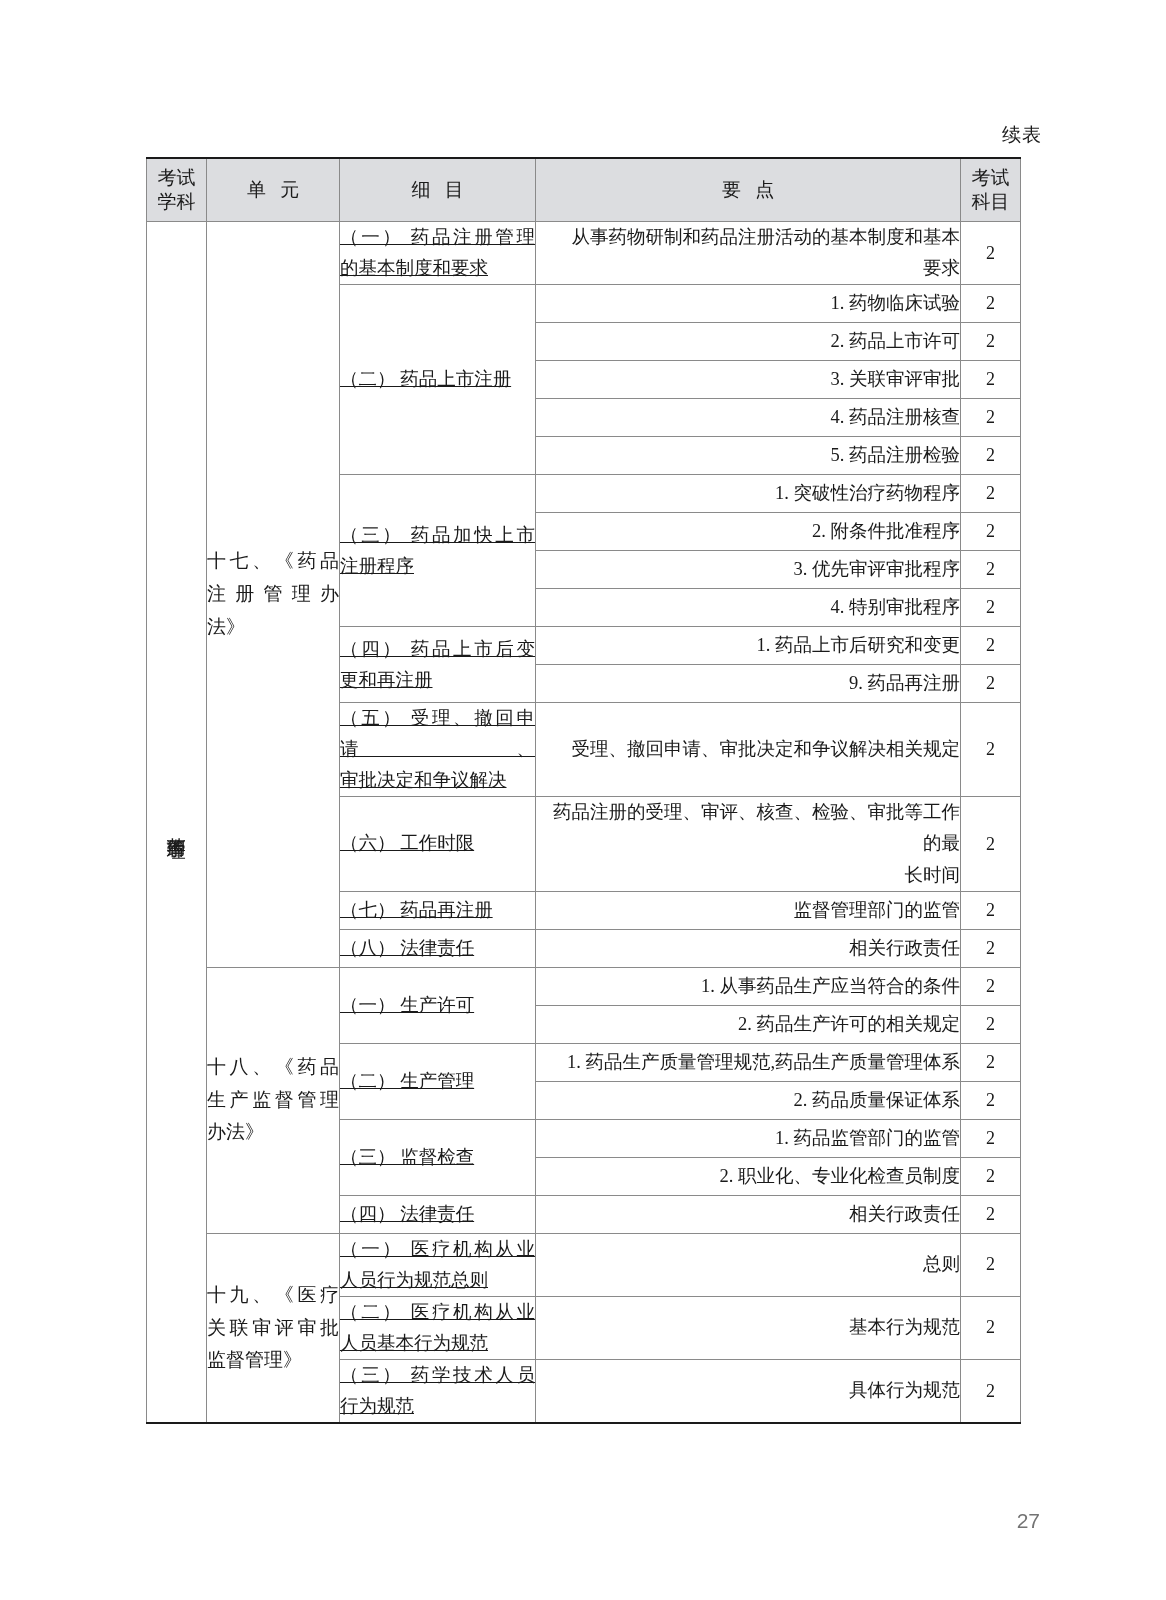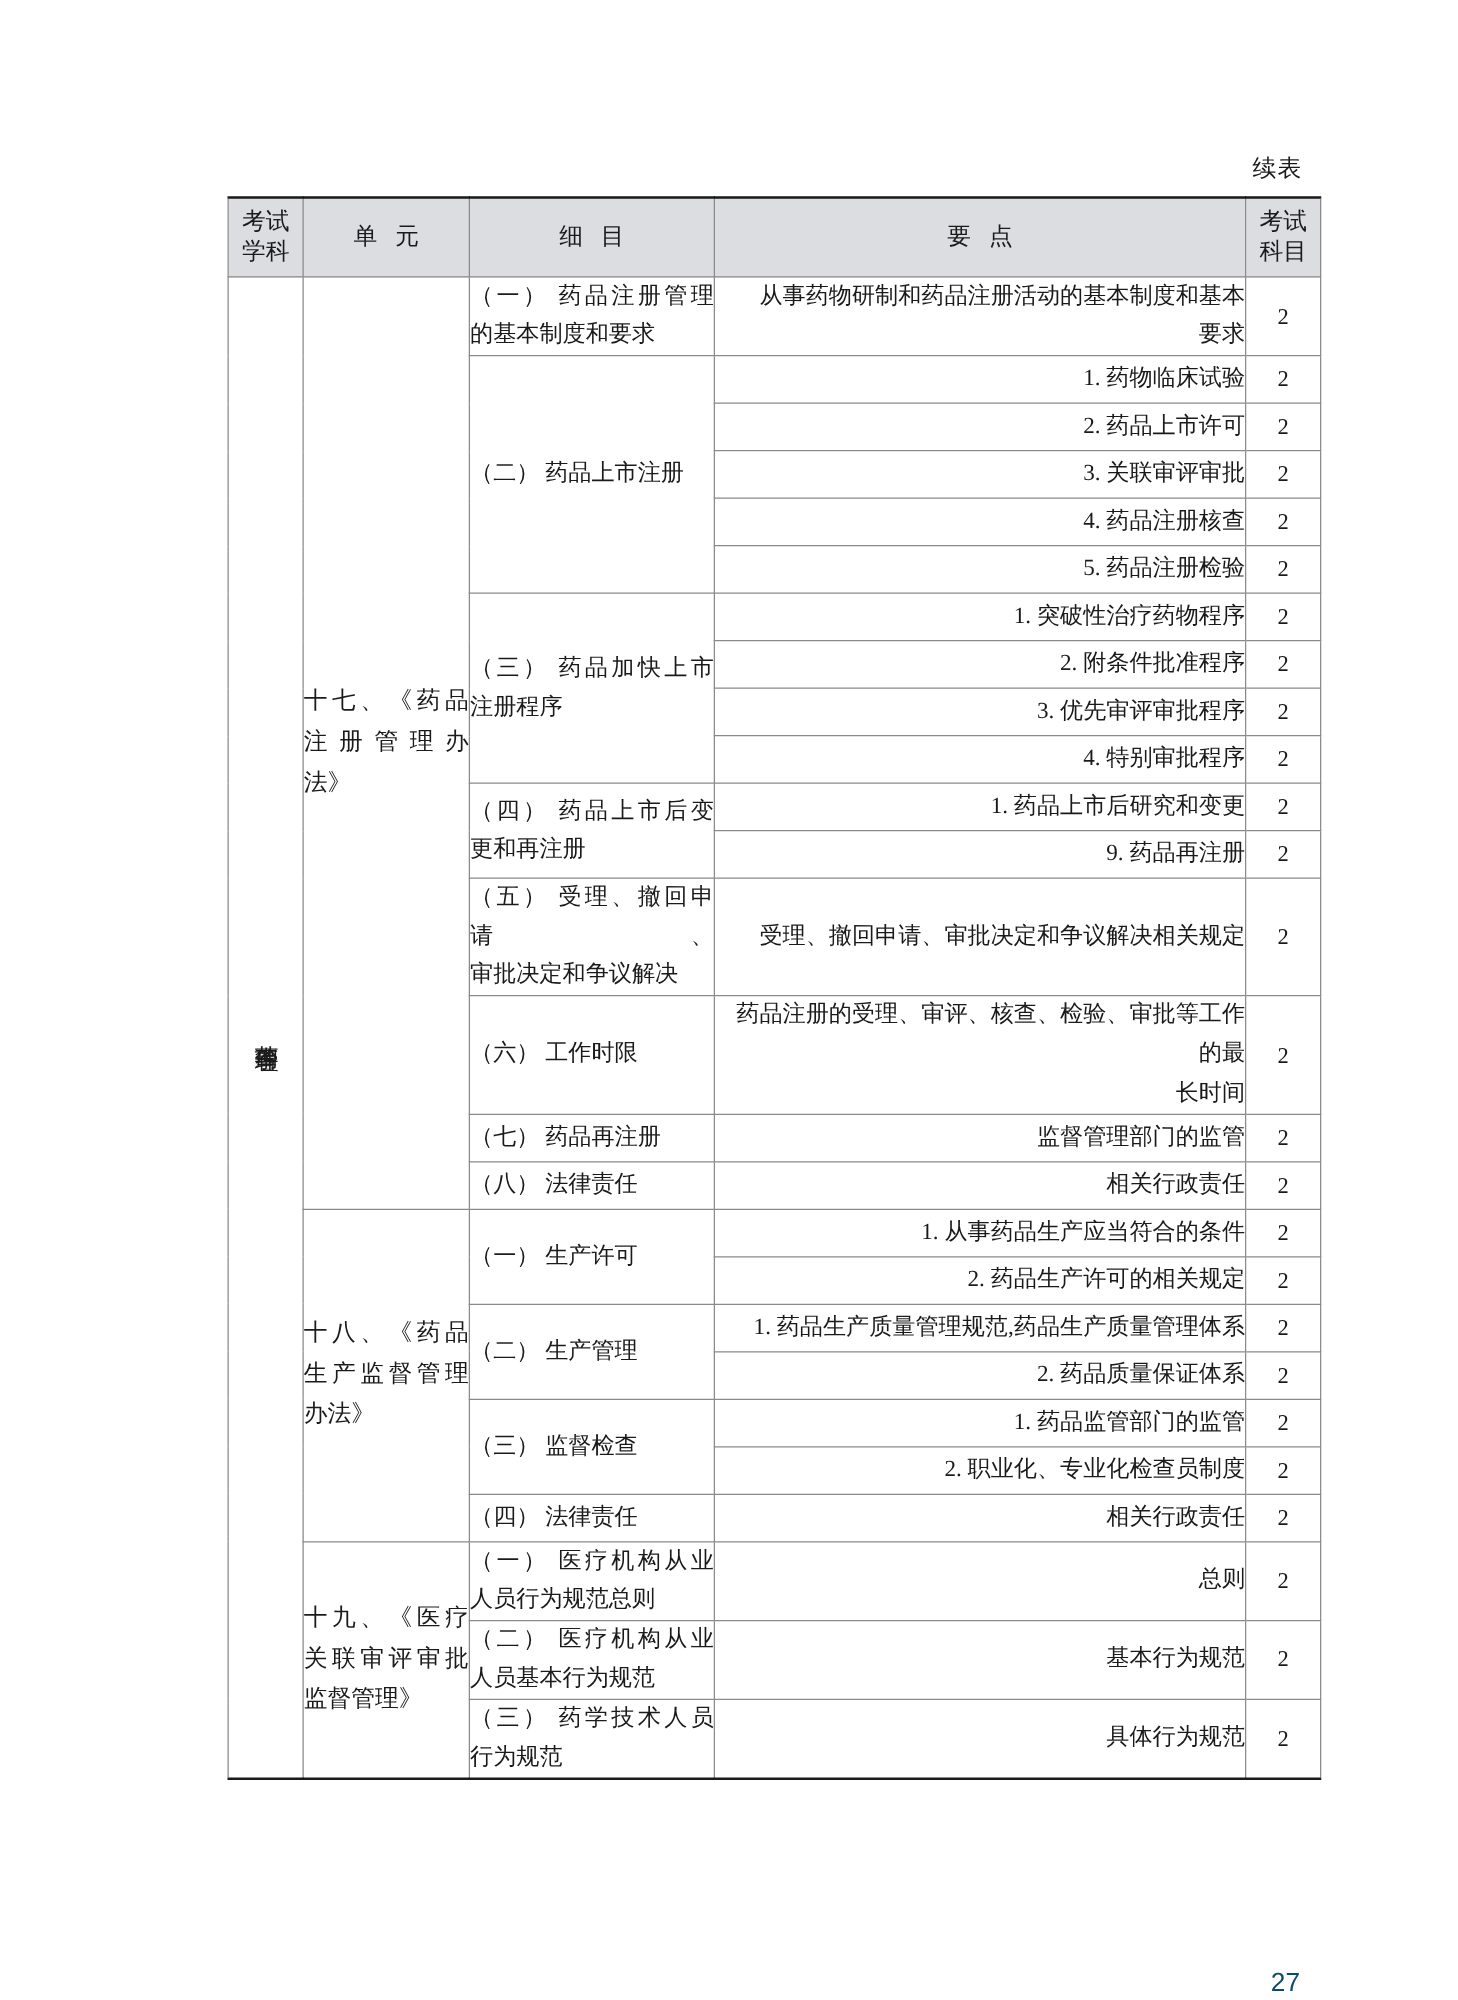--- a/index.html
+++ b/index.html
@@ -43,21 +43,20 @@
     width: 874px;
   }
   table.outline {
     border-collapse: collapse;
     width: 874px;
     table-layout: fixed;
     border-top: 2.2px solid #1a1a1a;
     border-bottom: 2.2px solid #1a1a1a;
     border-left: 1.6px solid #555;
     border-right: 1.6px solid #555;
-    margin-left: 36px;
   }
   table.outline td, table.outline th {
     border: 1px solid #8a8a8a;
     font-weight: normal;
     vertical-align: middle;
     padding: 0;
   }
 
   
   .hdr td {
@@ -108,21 +107,21 @@
     text-align-last: left;
   }
 
   
   .detail-cell {
     padding: 7px 8px 7px 9px;
     font-size: 18.5px;
     line-height: 1.68;
     vertical-align: middle;
   }
-  .detail-cell .ln { display: block; white-space: nowrap; }
+  .detail-cell .ln { display: block; white-space: nowrap; text-decoration: underline; }
   .detail-cell.just .ln {
     text-align: justify;
     text-align-last: justify;
     white-space: normal;
   }
   .detail-cell.just .ln.last {
     text-align: right;
     text-align-last: left;
   }
 
@@ -144,24 +143,24 @@
   }
 
   
   .h1 { height: 62px; }
   .h2 { height: 37px; }
 
   
   .folio {
     position: absolute;
     right: 148px;
-    top: 1575px;
+    top: 1509px;
     font-size: 21px;
     font-family: "Liberation Sans", "DejaVu Sans", sans-serif;
-    color: #0c4a6e;
+    color: #737373;
   }
 </style>
 </head>
 <body>
 
 <div class="page">
 
   <div class="cont-label">续表</div>
 
   <div class="tbl-wrap">

